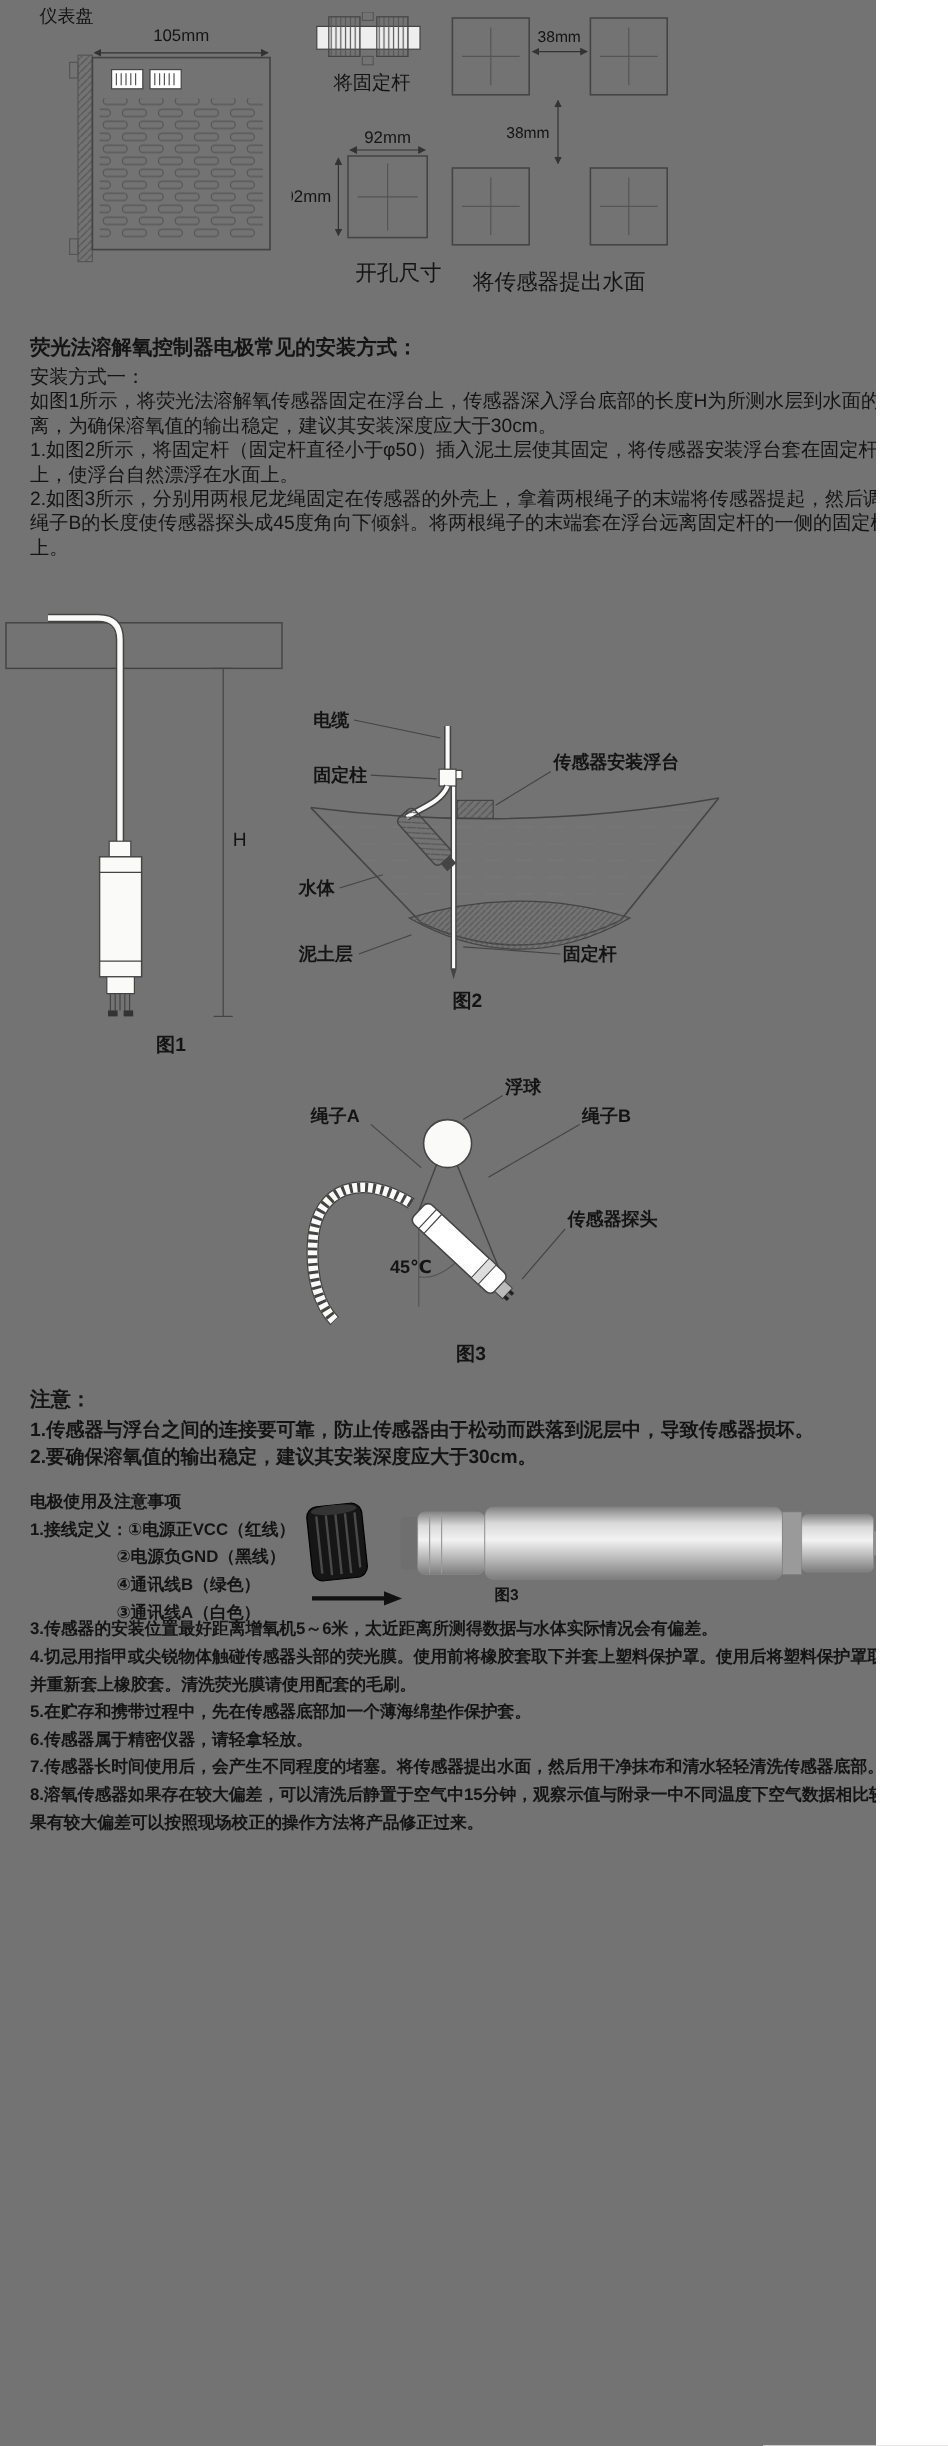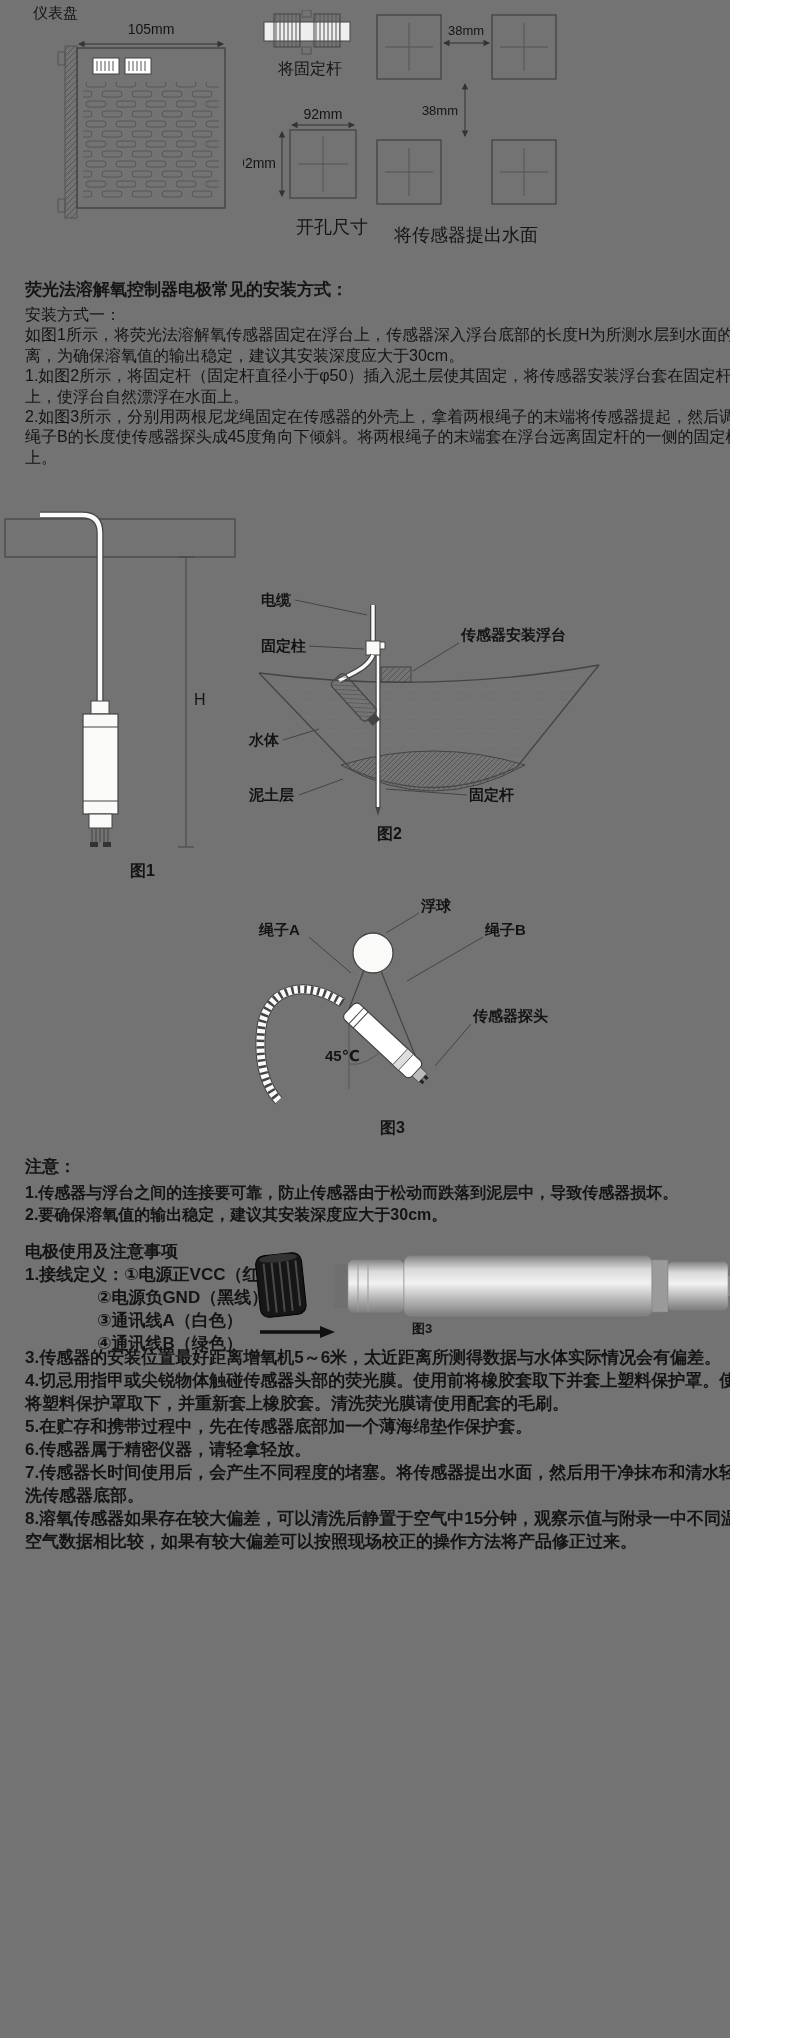--- a/index.html
+++ b/index.html
@@ -6,21 +6,21 @@
   .page{position:relative;width:730px;height:2038px;background:#737373;
         font-family:"Liberation Sans","DejaVu Sans",sans-serif;color:#141414;overflow:hidden}
   .abs{position:absolute}
   .lbl{font-size:16px;white-space:nowrap}
   .lbl-sm{font-size:15px;white-space:nowrap}
   .lbl-lg{font-size:18px;white-space:nowrap}
   .cap{font-size:16px;line-height:22px;white-space:nowrap}
   .sec-title{font-size:17px;font-weight:bold;line-height:21px;margin-bottom:5px}
   .body-text{font-size:16px;font-weight:normal;line-height:20.4px}
   .note-item{font-size:16px;font-weight:bold;line-height:22px}
-  .use-line{font-size:17px;font-weight:bold;line-height:23px}
+  .use-line{font-size:14px;font-weight:bold;line-height:23px}
   .indent{margin-left:72px}
   .photo-cap{font-size:13px;font-weight:bold}
   svg{display:block}
   svg text{font-family:"Liberation Sans","DejaVu Sans",sans-serif;fill:#141414}
 </style>
 </head>
 <body>
 
 <div class="page">
 
@@ -257,22 +257,22 @@
   <div class="abs" style="left:25px;top:1156px;width:745px">
     <div class="sec-title">注意：</div>
     <div class="note-item">1.传感器与浮台之间的连接要可靠，防止传感器由于松动而跌落到泥层中，导致传感器损坏。</div>
     <div class="note-item">2.要确保溶氧值的输出稳定，建议其安装深度应大于30cm。</div>
   </div>
 
   <div class="abs" style="left:25px;top:1240px;width:420px">
     <div class="use-line">电极使用及注意事项</div>
     <div class="use-line">1.接线定义：①电源正VCC（红线）</div>
     <div class="use-line indent">②电源负GND（黑线）</div>
+    <div class="use-line indent">④通讯线B（绿色）</div>
     <div class="use-line indent">③通讯线A（白色）</div>
-    <div class="use-line indent">④通讯线B（绿色）</div>
   </div>
 
   <svg class="abs" style="left:248px;top:1248px" width="525" height="96" viewBox="0 0 525 96">
     <g transform="rotate(-6 33 38)">
       <rect x="10" y="6" width="46" height="62" rx="9" fill="#161616" stroke="#000" stroke-width="1"></rect>
       <ellipse cx="33" cy="10" rx="19" ry="4" fill="#333"></ellipse>
       <g stroke="#4a4a4a" stroke-width="2">
         <line x1="18" y1="14" x2="18" y2="62"></line>
         <line x1="26" y1="14" x2="26" y2="64"></line>
         <line x1="34" y1="14" x2="34" y2="64"></line>

